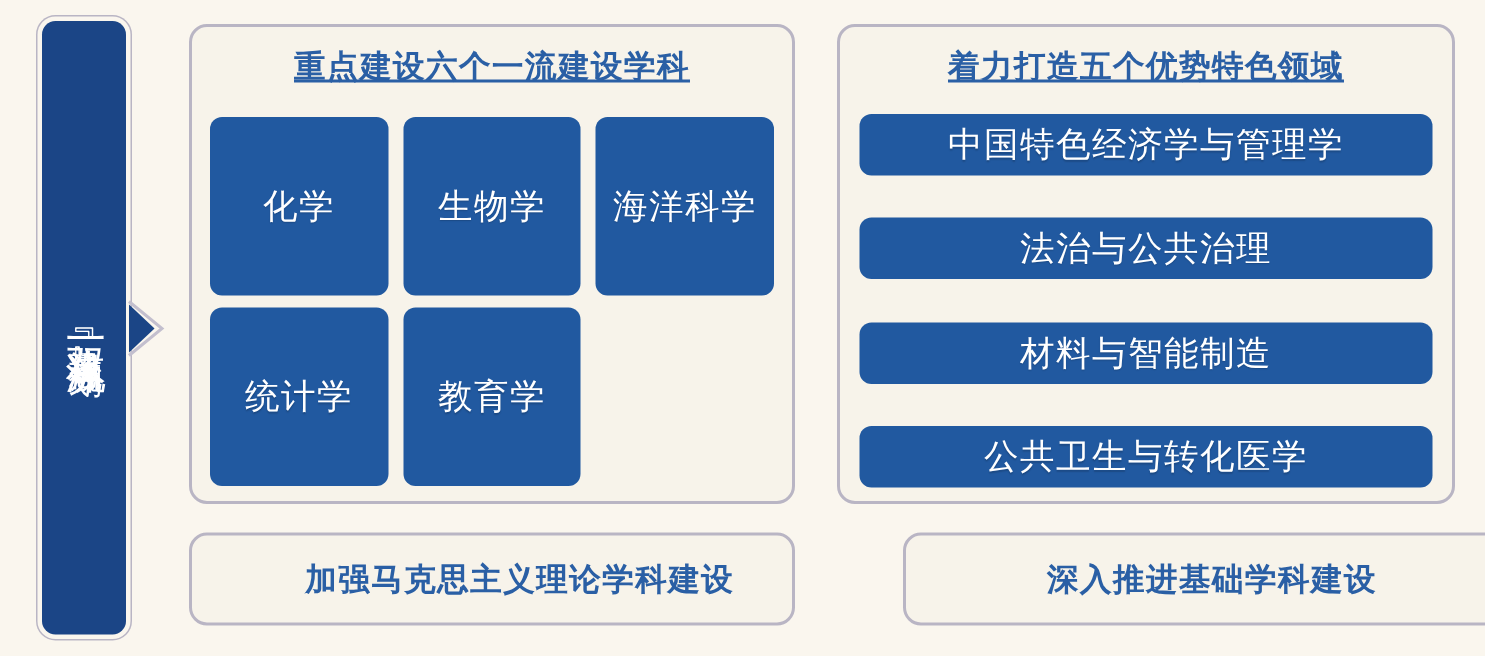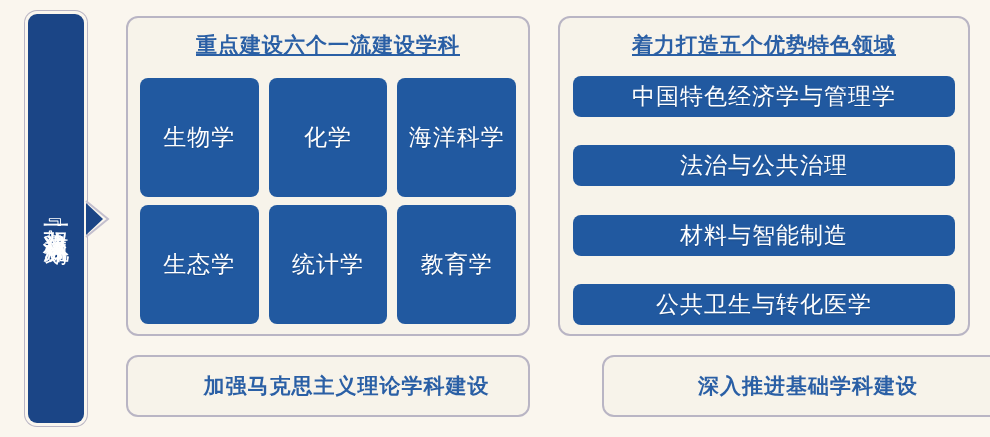--- a/index.html
+++ b/index.html
@@ -145,30 +145,27 @@
     <svg width="28" height="48" viewBox="0 0 28 48">
       <path d="M2,8 L2,40 L19,24 Z" fill="#1b4586"></path>
       <path d="M2,6 L24,24 L2,42" fill="none" stroke="#c3bfce" stroke-width="2"></path>
     </svg>
   </div>
 
   <div class="panel panel-left">
     <div class="panel-title">重点建设六个一流建设学科</div>
     <div class="tile-grid">
       <div class="tile">
+          <span>化学</span>
+        </div>
+      <div class="tile">
           <span>生物学</span>
         </div>
       <div class="tile">
-          <span>化学</span>
-        </div>
-      <div class="tile">
           <span>海洋科学</span>
-        </div>
-      <div class="tile">
-          <span>生态学</span>
         </div>
       <div class="tile">
           <span>统计学</span>
         </div>
       <div class="tile">
           <span>教育学</span>
         </div>
     </div>
   </div>
 

